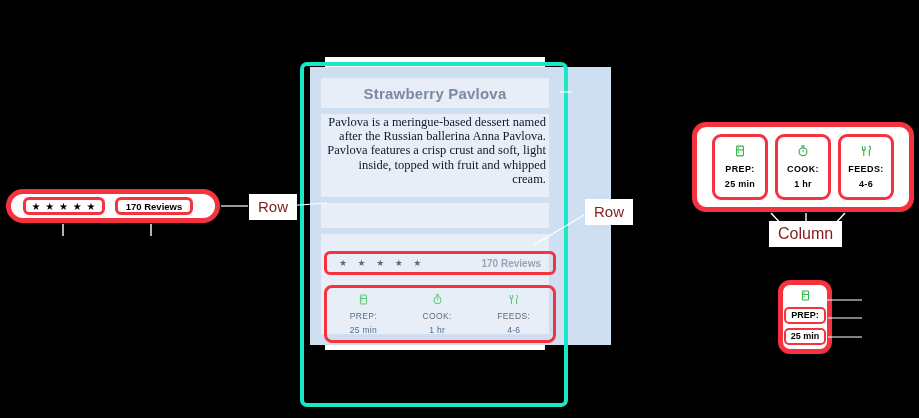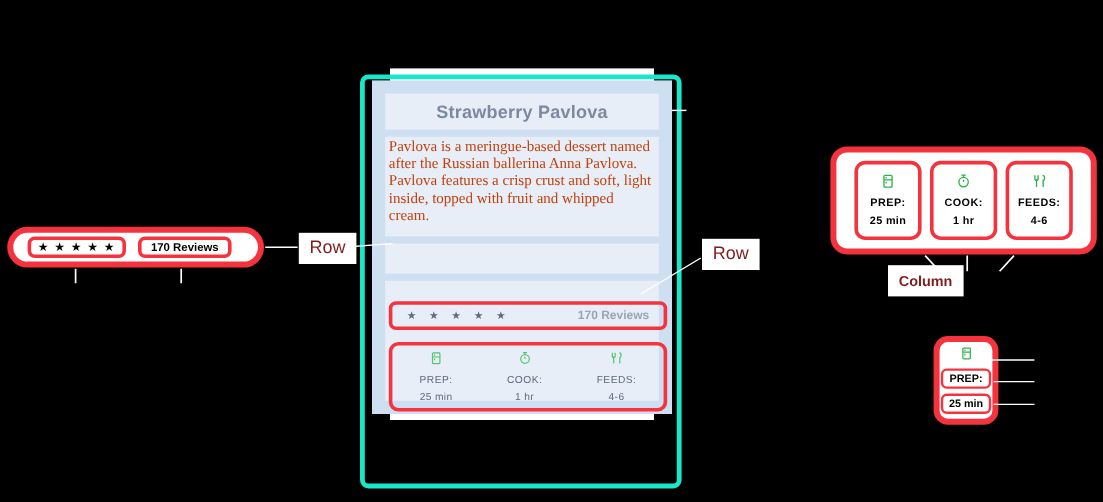--- a/index.html
+++ b/index.html
@@ -36,21 +36,21 @@
   }
   
   #page-sheet {
     left: 25px; top: 0px;
     width: 220px; height: 293px;
     background: #ffffff;
   }
   
   #recipe-card {
     left: 10px; top: 10px;
-    width: 250px; height: 278px;
+    width: 301px; height: 278px;
     background: #cfdff2;
     box-sizing: border-box;
   }
   .card-band {
     position: absolute;
     left: 11px;
     width: 228px;
     background: #e8eef8;
     box-sizing: border-box;
   }
@@ -67,22 +67,22 @@
     color: #7b8a9e;
     font-size: 15px;
     font-weight: bold;
     letter-spacing: .2px;
     white-space: nowrap;
   }
   #card-desc {
     position: absolute;
     left: 14px; top: 48px;
     width: 222px;
-    text-align: left;
-    color: #c2410c;
+    text-align: right;
+    color: #0f172a;
     font-family: "Liberation Serif", serif;
     font-size: 12.5px;
     line-height: 14.2px;
   }
 
   
   #hl-rating-row {
     left: 24px; top: 194px;
     width: 232px; height: 24px;
     border: 3px solid #F5333F;
@@ -194,21 +194,21 @@
   .chip {
     background: #ffffff;
     color: #7f1d1d;
     font-size: 15px;
     line-height: 18px;
     padding: 4px 9px;
     white-space: nowrap;
   }
   #chip-row-left   { left: 249px; top: 194px; }
   #chip-row-right  { left: 585px; top: 199px; }
-  #chip-column     { left: 740px; top: 221px; font-size: 12px; font-weight: bold; }
+  #chip-column     { left: 769px; top: 221px; font-size: 16px; }
 
   
   #leaders { left: 0; top: 0; width: 919px; height: 418px; pointer-events: none; }
 </style>
 </head>
 <body>
 
 <div class="stage">
 
   <div class="abs" id="left-detail">

